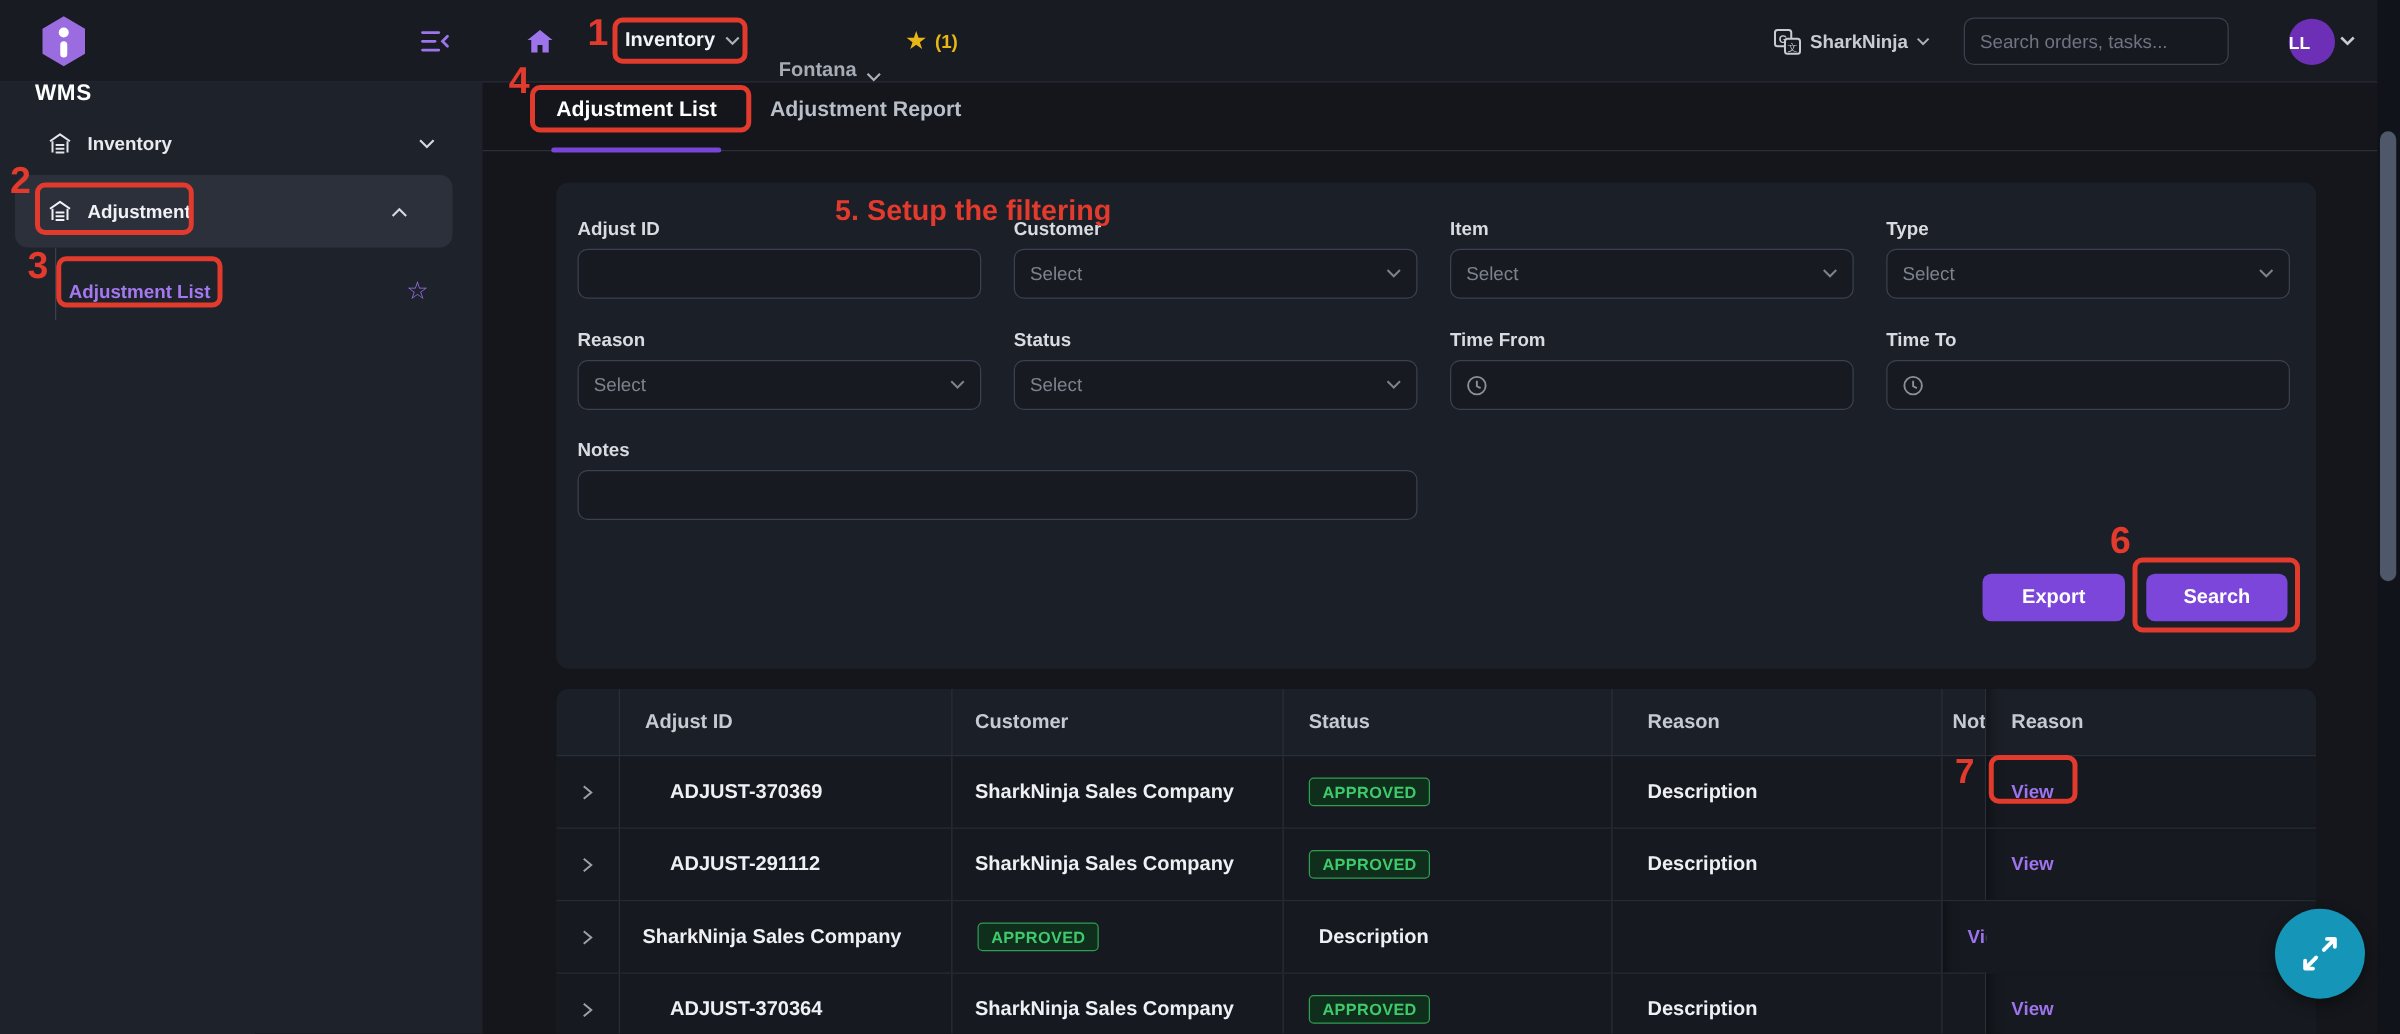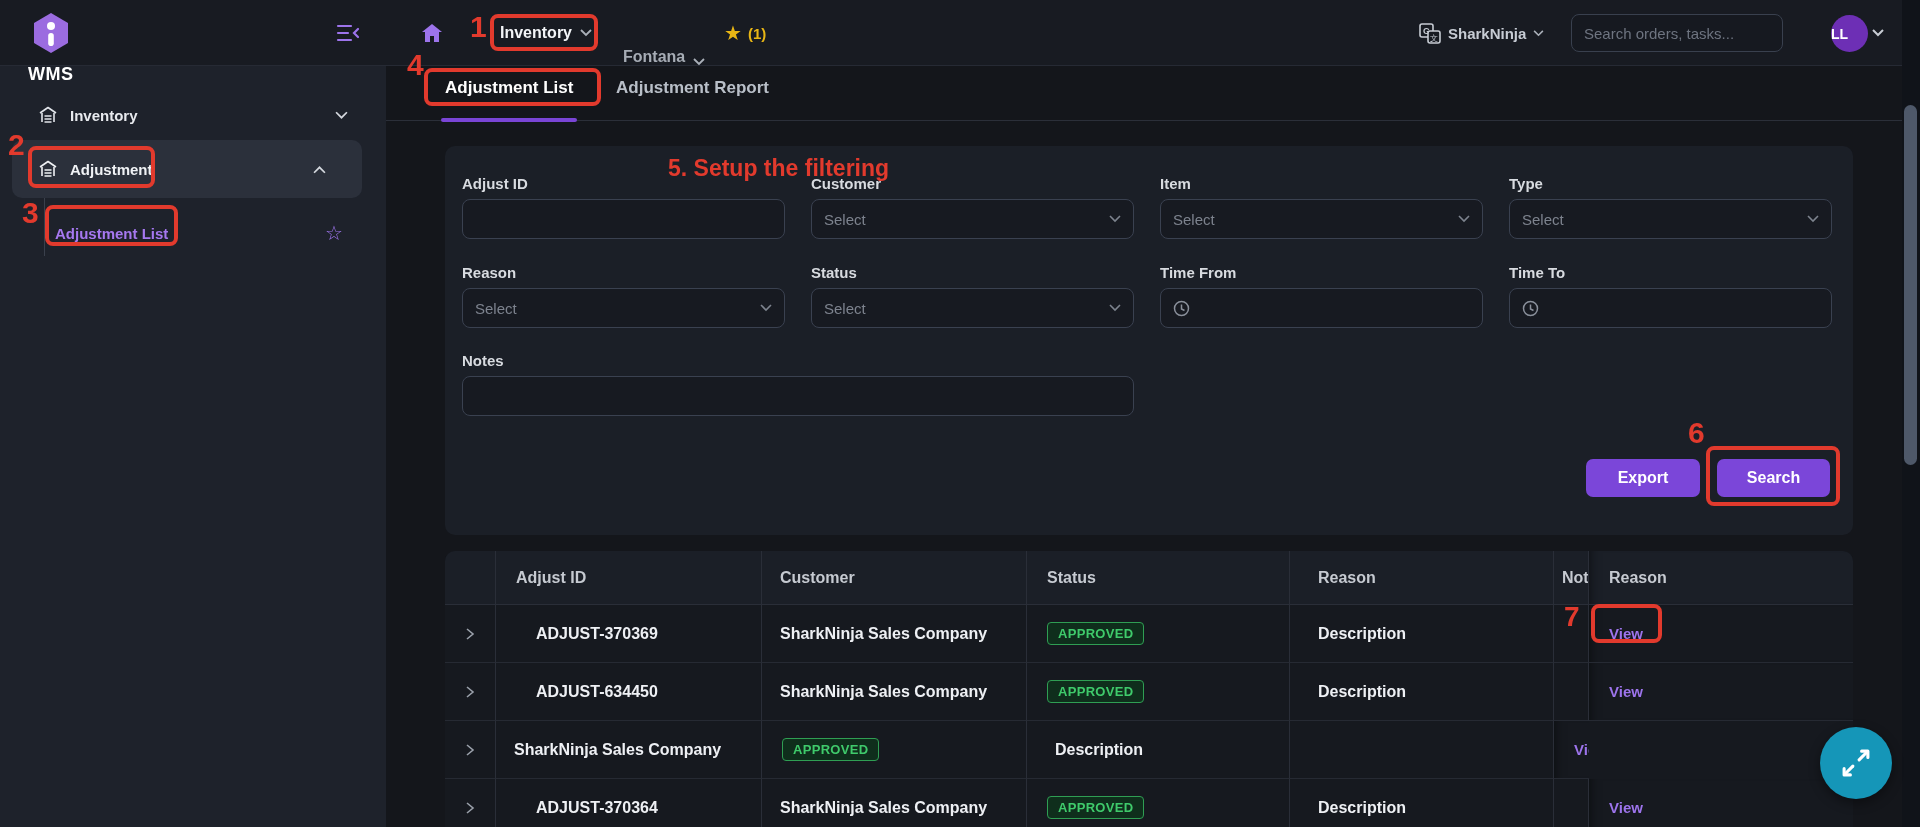--- a/index.html
+++ b/index.html
@@ -353,21 +353,21 @@
       <a class="view-link">View</a>
     </div>
   </div>
 
   <div class="t-row t-body-row">
     <div class="cell cell-expand">
       <svg width="14" height="16" viewBox="0 0 14 16">
         <polyline points="4,3 10,8 4,13" fill="none" stroke="#9aa0aa" stroke-width="1.6"></polyline>
         </svg>
     </div>
-    <div class="cell cell-adjust">ADJUST-634450</div>
+    <div class="cell cell-adjust">ADJUST-291112</div>
     <div class="cell cell-customer">SharkNinja Sales Company</div>
     <div class="cell">
       <span class="badge">APPROVED</span>
     </div>
     <div class="cell cell-reason">Description</div>
     <div class="cell cell-notes"></div>
     <div class="cell cell-actions">
       <a class="view-link">View</a>
     </div>
   </div>

